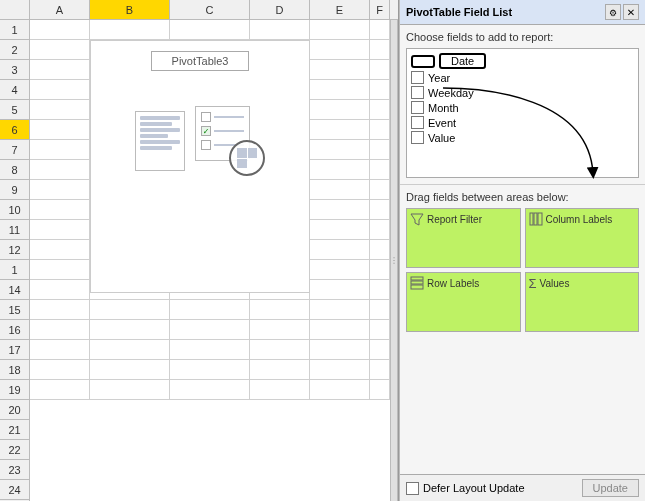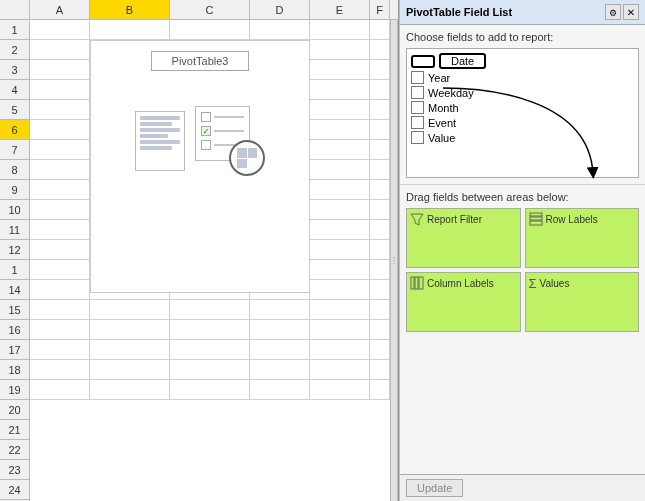--- a/index.html
+++ b/index.html
@@ -392,45 +392,49 @@
             <svg width="14" height="14">
               <polygon points="1,2 13,2 9,8 9,13 5,11 5,8" fill="none" stroke="#666" stroke-width="1"></polygon>
             </svg>
             <span>Report Filter</span>
           </div>
         </div>
 
         <div class="area-box">
           <div class="area-header">
             <svg width="14" height="14">
+              <rect x="1" y="1" width="3" height="12" fill="none" stroke="#666" stroke-width="1"></rect>
+              <rect x="5" y="1" width="3" height="12" fill="none" stroke="#666" stroke-width="1"></rect>
+              <rect x="9" y="1" width="4" height="12" fill="none" stroke="#666" stroke-width="1"></rect>
+            </svg>
+            <span>Column Labels</span>
+          </div>
+        </div>
+
+        <div class="area-box">
+          <div class="area-header">
+            <svg width="14" height="14">
               <rect x="1" y="1" width="12" height="3" fill="none" stroke="#666" stroke-width="1"></rect>
               <rect x="1" y="5" width="12" height="3" fill="none" stroke="#666" stroke-width="1"></rect>
               <rect x="1" y="9" width="12" height="4" fill="none" stroke="#666" stroke-width="1"></rect>
             </svg>
             <span>Row Labels</span>
           </div>
         </div>
 
         <div class="area-box">
           <div class="area-header">
-            <svg width="14" height="14">
-              <rect x="1" y="1" width="3" height="12" fill="none" stroke="#666" stroke-width="1"></rect>
-              <rect x="5" y="1" width="3" height="12" fill="none" stroke="#666" stroke-width="1"></rect>
-              <rect x="9" y="1" width="4" height="12" fill="none" stroke="#666" stroke-width="1"></rect>
-            </svg>
-            <span>Column Labels</span>
-          </div>
-        </div>
-
-        <div class="area-box">
-          <div class="area-header">
             <span style="font-size:13px; color:#555;">Σ</span>
             <span>Values</span>
           </div>
         </div>
       </div>
     </div>
 
     <div class="bottom-bar">
+      <div class="defer-checkbox-row">
+        <div class="field-checkbox"></div>
+        <span>Defer Layout Update</span>
+      </div>
       <button class="update-btn">Update</button>
     </div>
   </div>
 </div>
 
 </body></html>

